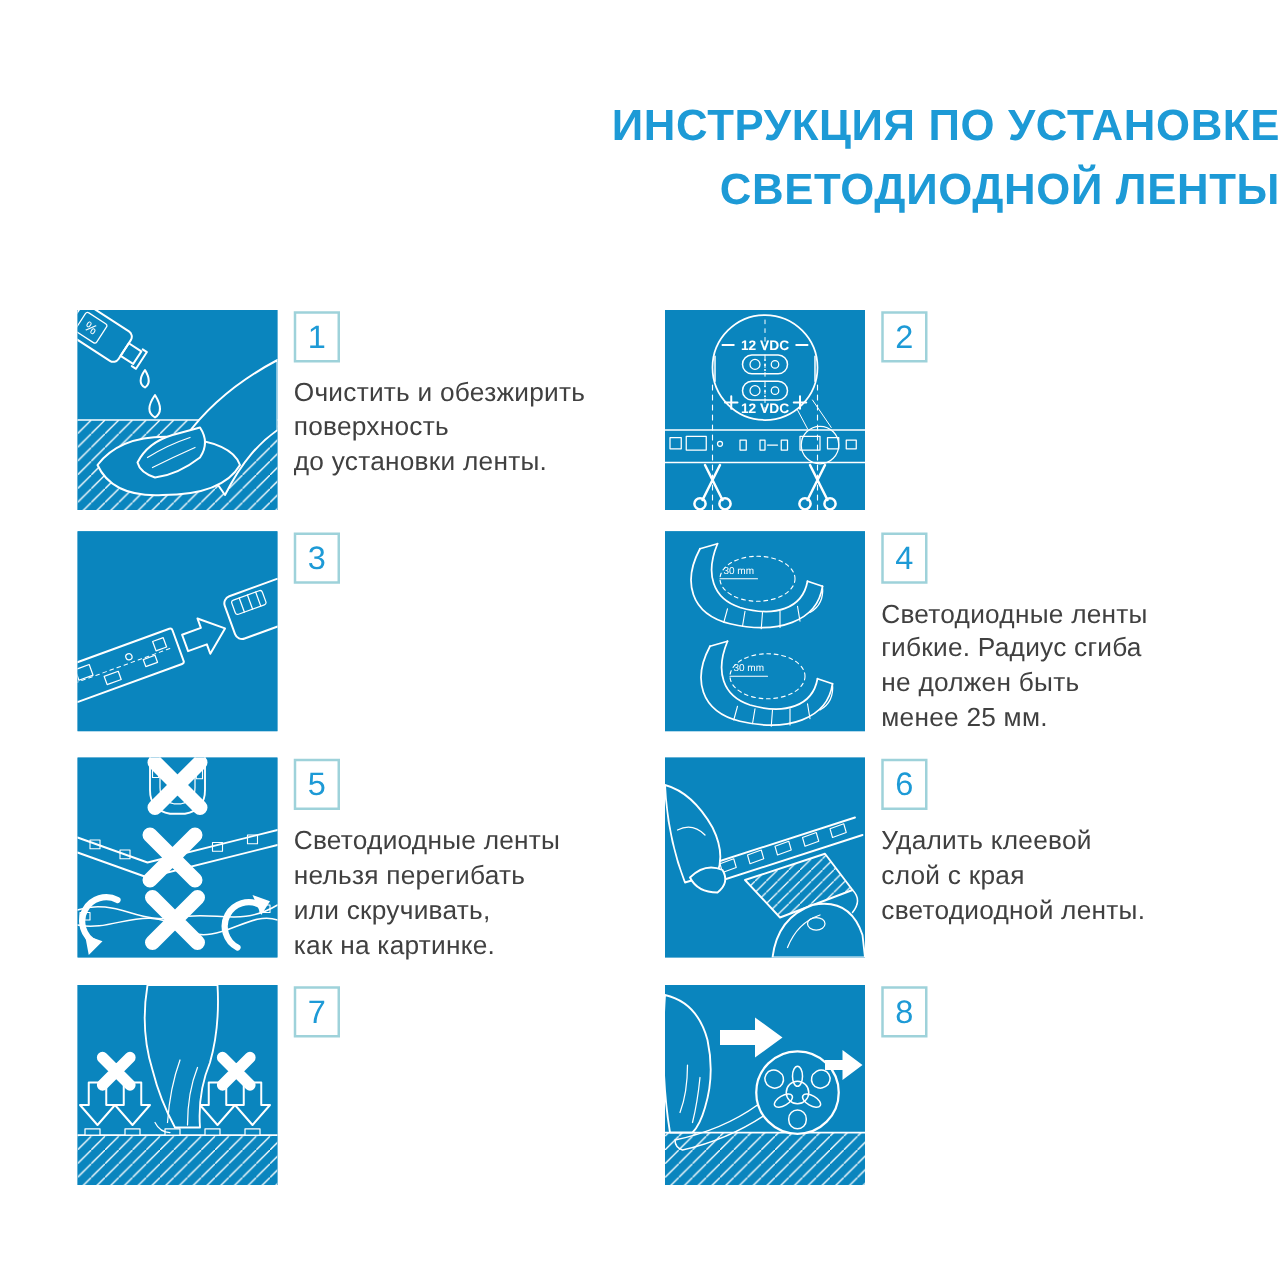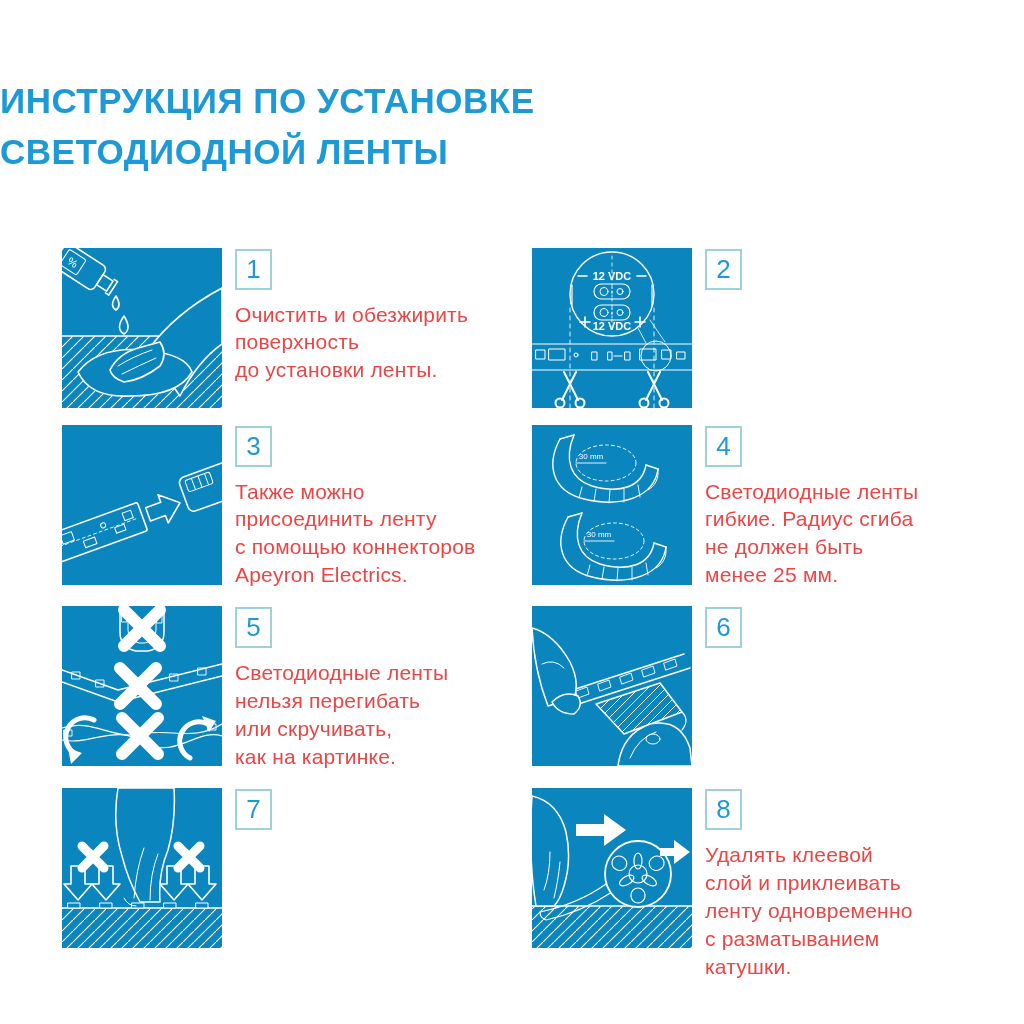--- a/index.html
+++ b/index.html
@@ -3,21 +3,21 @@
 <meta charset="utf-8">
 <style>
   html,body{margin:0;padding:0;}
   body{
     width:1024px;height:1024px;background:#ffffff;
     font-family:"Liberation Sans",sans-serif;
     overflow:hidden;
   }
   .page-title{
     margin:76px 0 0 0;
-    text-align:left;
+    text-align:right;
     color:#1d9ad6;
     font-size:35px;
     font-weight:bold;
     line-height:1.45;
     letter-spacing:0.5px;
     white-space:pre-line;
   }
   .steps-grid{
     margin-top:70px;
     padding-left:62px;
@@ -36,21 +36,21 @@
   .badge{
     width:33px;height:37px;
     border:2px solid #9ed2da;
     color:#1d9ad6;
     font-size:26px;
     display:flex;align-items:center;justify-content:center;
     box-sizing:content-box;
   }
   .step-text{
     margin-top:11px;
-    color:#ef4444;
+    color:#404040;
     font-size:21px;
     line-height:1.33;
     letter-spacing:0.2px;
     white-space:pre-line;
   }
   .svg-label{font-family:"Liberation Sans",sans-serif;}
 </style>
 </head>
 <body>
 
@@ -172,24 +172,20 @@
             <rect x="124" y="-8" width="52" height="36" rx="6"></rect>
             <rect x="130" y="-4" width="26" height="12" rx="2" stroke-width="1"></rect>
             <path d="M137,-4 v12 M144,-4 v12 M151,-4 v12" stroke-width="1"></path>
             <path d="M176,4 L212,-14 M176,12 L216,-6"></path>
           </g>
         </g>
       </svg>
     </div>
     <div class="step-body">
       <div class="badge">3</div>
-      <div class="step-text">Также можно
-присоединить ленту
-с помощью коннекторов
-Apeyron Electrics.</div>
     </div>
   </div>
 
   <div class="step">
     <div class="tile">
       <svg viewBox="0 0 160 160" width="160" height="160" stroke="#fff" fill="none" stroke-width="1.4" stroke-linecap="round" stroke-linejoin="round">
         <rect width="160" height="160" fill="#0a85be" stroke="none"></rect>
         <g transform="translate(14,10)">
           <path d="M14,4 C0,30 6,56 38,64 C76,73 108,62 112,34"></path>
           <path d="M28,0 C18,24 24,44 46,51 C74,59 96,52 100,30"></path>
@@ -298,20 +294,23 @@
         </g>
         <g>
           <path d="M86,160 Q90,128 118,118 Q148,112 158,142 L160,160 Z" fill="#0a85be"></path>
           <ellipse cx="121" cy="133" rx="7" ry="5" stroke-width="1"></ellipse>
           <path d="M98,152 Q106,132 124,126" stroke-width="1"></path>
         </g>
       </svg>
     </div>
     <div class="step-body">
       <div class="badge">6</div>
+      <div class="step-text">Удалить клеевой
+слой с края
+светодиодной ленты.</div>
     </div>
   </div>
 
   <div class="step">
     <div class="tile">
       <svg viewBox="0 0 160 160" width="160" height="160" stroke="#fff" fill="none" stroke-width="1.5" stroke-linecap="round" stroke-linejoin="round">
         <defs>
           <pattern id="h7" width="11" height="11" patternUnits="userSpaceOnUse">
             <path d="M-2,13 L13,-2" stroke="#fff" stroke-width="1.1"></path>
           </pattern>
@@ -389,21 +388,16 @@
         <g>
           <path d="M0,8 Q26,14 34,44 Q40,72 32,98 Q28,112 22,118 L4,118 Q-4,70 0,8 Z" fill="#0a85be"></path>
           <path d="M12,102 Q18,86 18,64 M22,110 Q26,94 28,74" stroke-width="1"></path>
         </g>
         <polygon points="44,36 72,36 72,26 94,42 72,58 72,48 44,48" fill="#fff" stroke="none"></polygon>
         <polygon points="128,60 142,60 142,52 158,64 142,76 142,68 128,68" fill="#fff" stroke="none"></polygon>
       </svg>
     </div>
     <div class="step-body">
       <div class="badge">8</div>
-      <div class="step-text">Удалять клеевой
-слой и приклеивать
-ленту одновременно
-с разматыванием
-катушки.</div>
     </div>
   </div>
 
 </div>
 
 </body></html>

